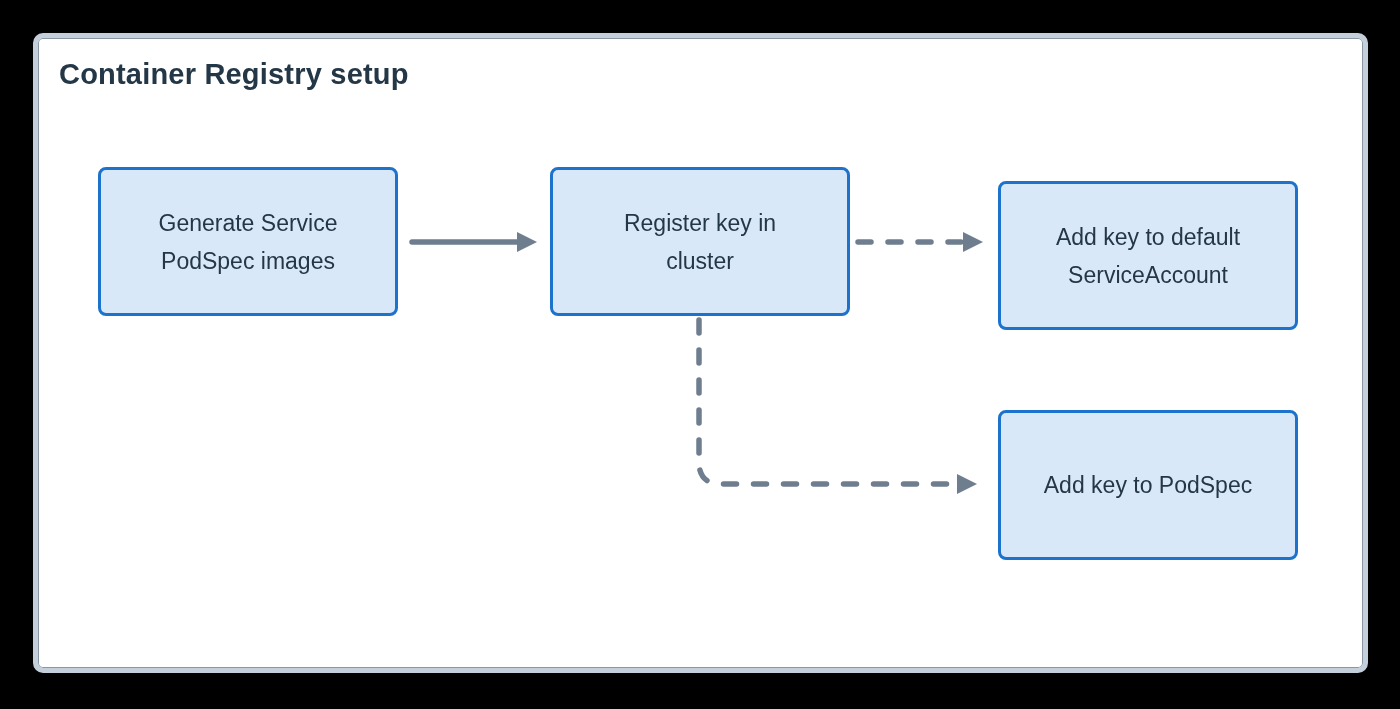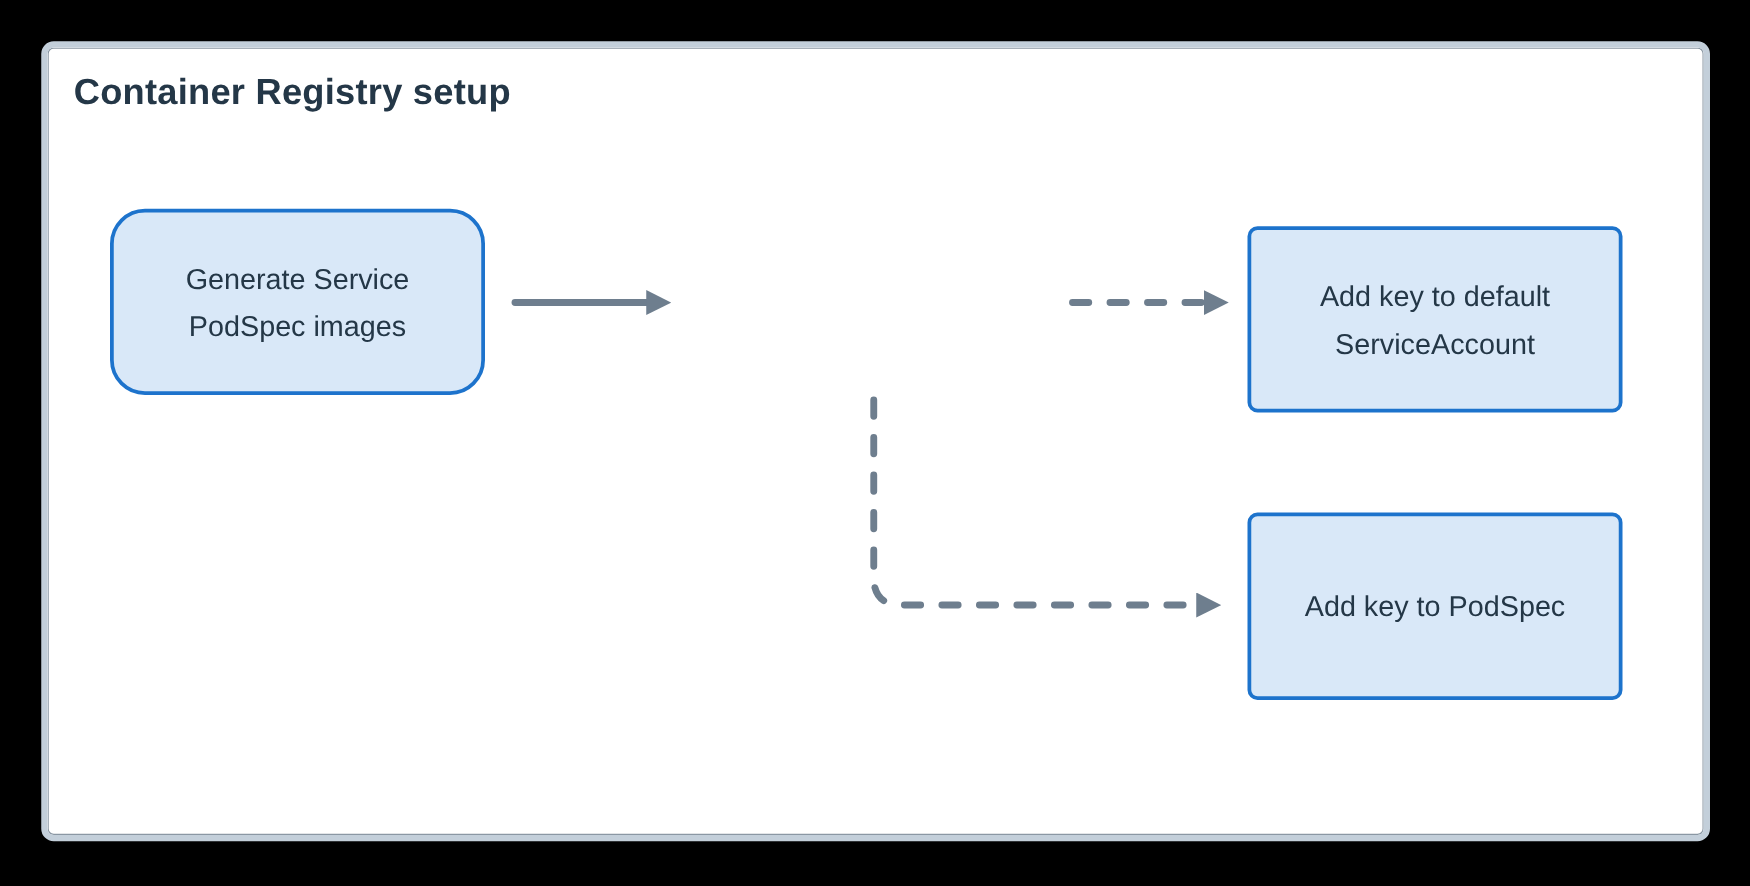--- a/index.html
+++ b/index.html
@@ -36,21 +36,21 @@
   .node{
     position:absolute;width:300px;height:149px;
     background:var(--node-fill,#d9e8f8);
     border:3px solid var(--node-border,#1d73cc);
     border-radius:8px;
     display:flex;flex-direction:column;justify-content:center;align-items:center;
     color:var(--text-color,#243747);
     font-size:23px;line-height:38px;font-weight:500;
     text-align:center;
   }
-  .node-generate-key{left:88px;top:167px;border-radius:28px;}
+  .node-generate-key{left:98px;top:167px;}
   .node-register-key{left:550px;top:167px;}
   .node-add-default-sa{left:998px;top:181px;}
   .node-add-podspec{left:998px;top:410px;height:150px;}
   svg.edges{position:absolute;inset:0;width:1400px;height:709px;pointer-events:none;}
   svg.edges path.edge{
     fill:none;stroke:var(--arrow-color,#6e7e8e);
     stroke-width:5.5;stroke-linecap:round;
   }
   svg.edges path.dashed{stroke-dasharray:13 17;}
   svg.edges marker path{fill:var(--arrow-color,#6e7e8e);}
@@ -73,20 +73,24 @@
     <path class="edge" d="M 412 242 H 520" marker-end="url(#ah)"></path>
     <path class="edge dashed" d="M 858 242 H 966" marker-end="url(#ah)"></path>
     <path class="edge dashed" d="M 699 320 V 462 Q 699 484 721 484 H 960" marker-end="url(#ah)"></path>
   </svg>
 
   <div class="node node-generate-key">
     <span>Generate Service</span>
     <span>PodSpec images</span>
   </div>
 
+  <div class="node node-register-key">
+    <span>Register key in</span>
+    <span>cluster</span>
+  </div>
 
   <div class="node node-add-default-sa">
     <span>Add key to default</span>
     <span>ServiceAccount</span>
   </div>
 
   <div class="node node-add-podspec">
     <span>Add key to PodSpec</span>
   </div>
 

